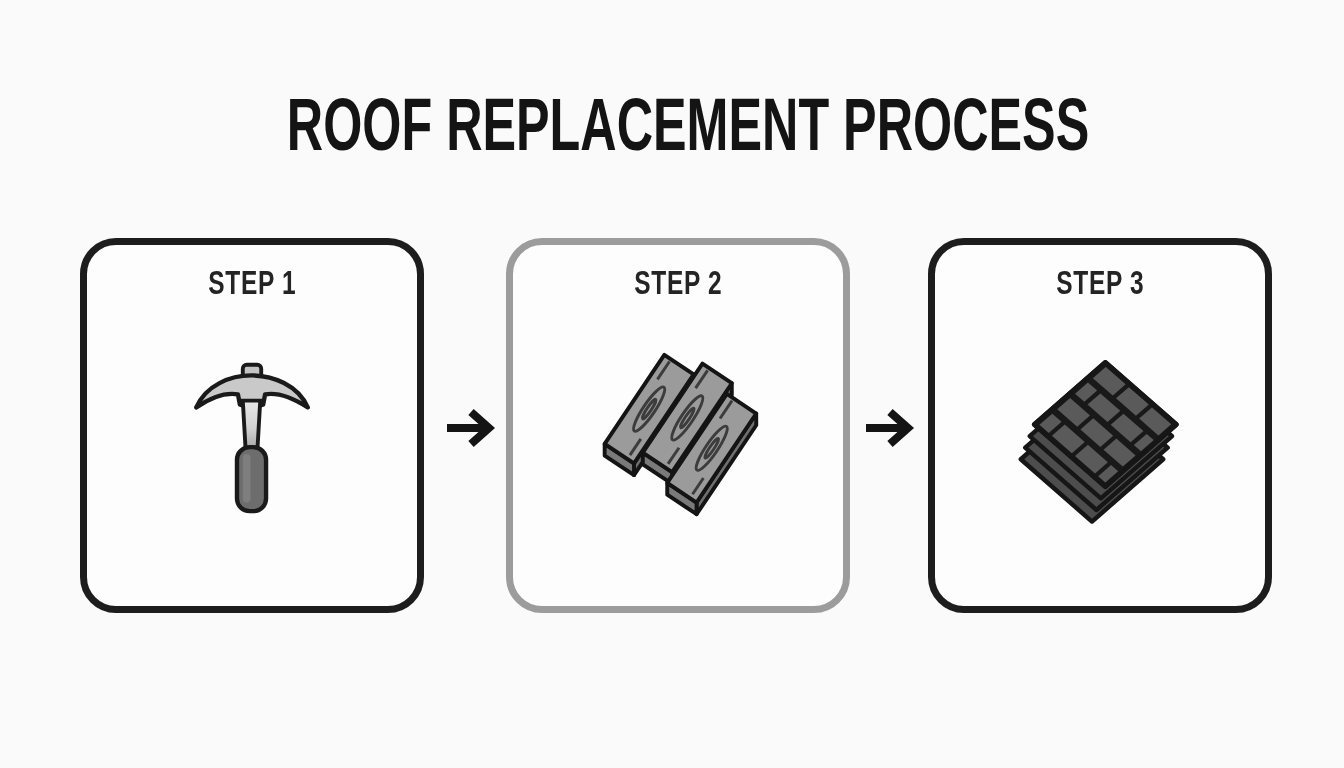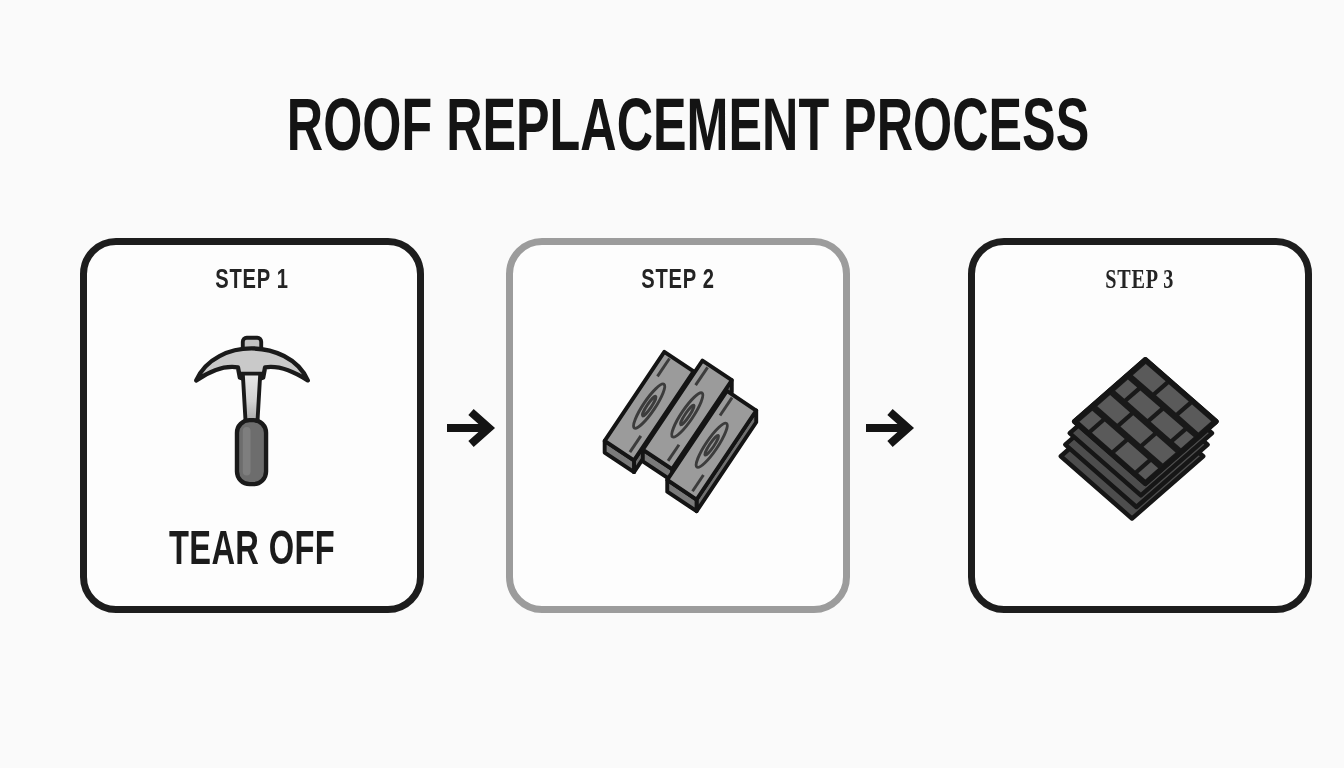--- a/index.html
+++ b/index.html
@@ -46,23 +46,23 @@
     border: 7px solid #1d1d1d;
     border-radius: 36px;
     display: flex;
     flex-direction: column;
     align-items: center;
     justify-content: space-between;
     padding: 18px 8px 34px 8px;
   }
   .card.card-1 { left: 80px; }
   .card.card-2 { left: 506px; border-color: #9c9c9c; }
-  .card.card-3 { left: 968px; font-family: Liberation Serif, serif; }
+  .card.card-3 { left: 928px; }
   .step-label {
-    font-size: 28px;
+    font-size: 34px;
     line-height: 1.15;
     font-weight: 700;
     color: #242424;
     letter-spacing: 1px;
     text-align: center;
   }
   .icon-zone {
     flex: 1 1 auto;
     display: flex;
     align-items: center;
@@ -112,23 +112,20 @@
 
         <rect x="53" y="8" width="19" height="15" rx="4" fill="#c3c3c3" stroke="#1a1a1a" stroke-width="4"></rect>
 
         <path d="M5,52 C15,29 40,19 62,19 C84,19 110,29 120,52 C103,41 88,36.5 76,38.5 L74,49 Q62,54.5 50,49 L48,38.5 C36,36.5 21,41 5,52 Z" fill="#c9c9c9" stroke="#1a1a1a" stroke-width="4.5" stroke-linejoin="round"></path>
 
         <path d="M53,45 L71,45 L68,97 L56,97 Z" fill="url(#shaftGrad)" stroke="#1a1a1a" stroke-width="4"></path>
 
         <rect x="47" y="93" width="30" height="66" rx="13" fill="#6d6d6d" stroke="#1a1a1a" stroke-width="4.5"></rect>
         <rect x="53" y="100" width="8" height="50" rx="4" fill="#7e7e7e"></rect>
       </svg>
-    </div>
-    <div class="step-name">
-      <span class="squeeze">TEAR OFF</span>
     </div>
   </div>
 
   <svg class="arrow arrow-1" viewBox="0 0 54 52" aria-hidden="true">
     <path d="M4,26 H42 M28,10 L46,26 L28,42" fill="none" stroke="#141414" stroke-width="8" stroke-linejoin="miter"></path>
   </svg>
 
   <div class="card card-2">
     <div class="step-label">
       <span class="squeeze" style="transform:scaleX(0.72)">STEP 2</span>

